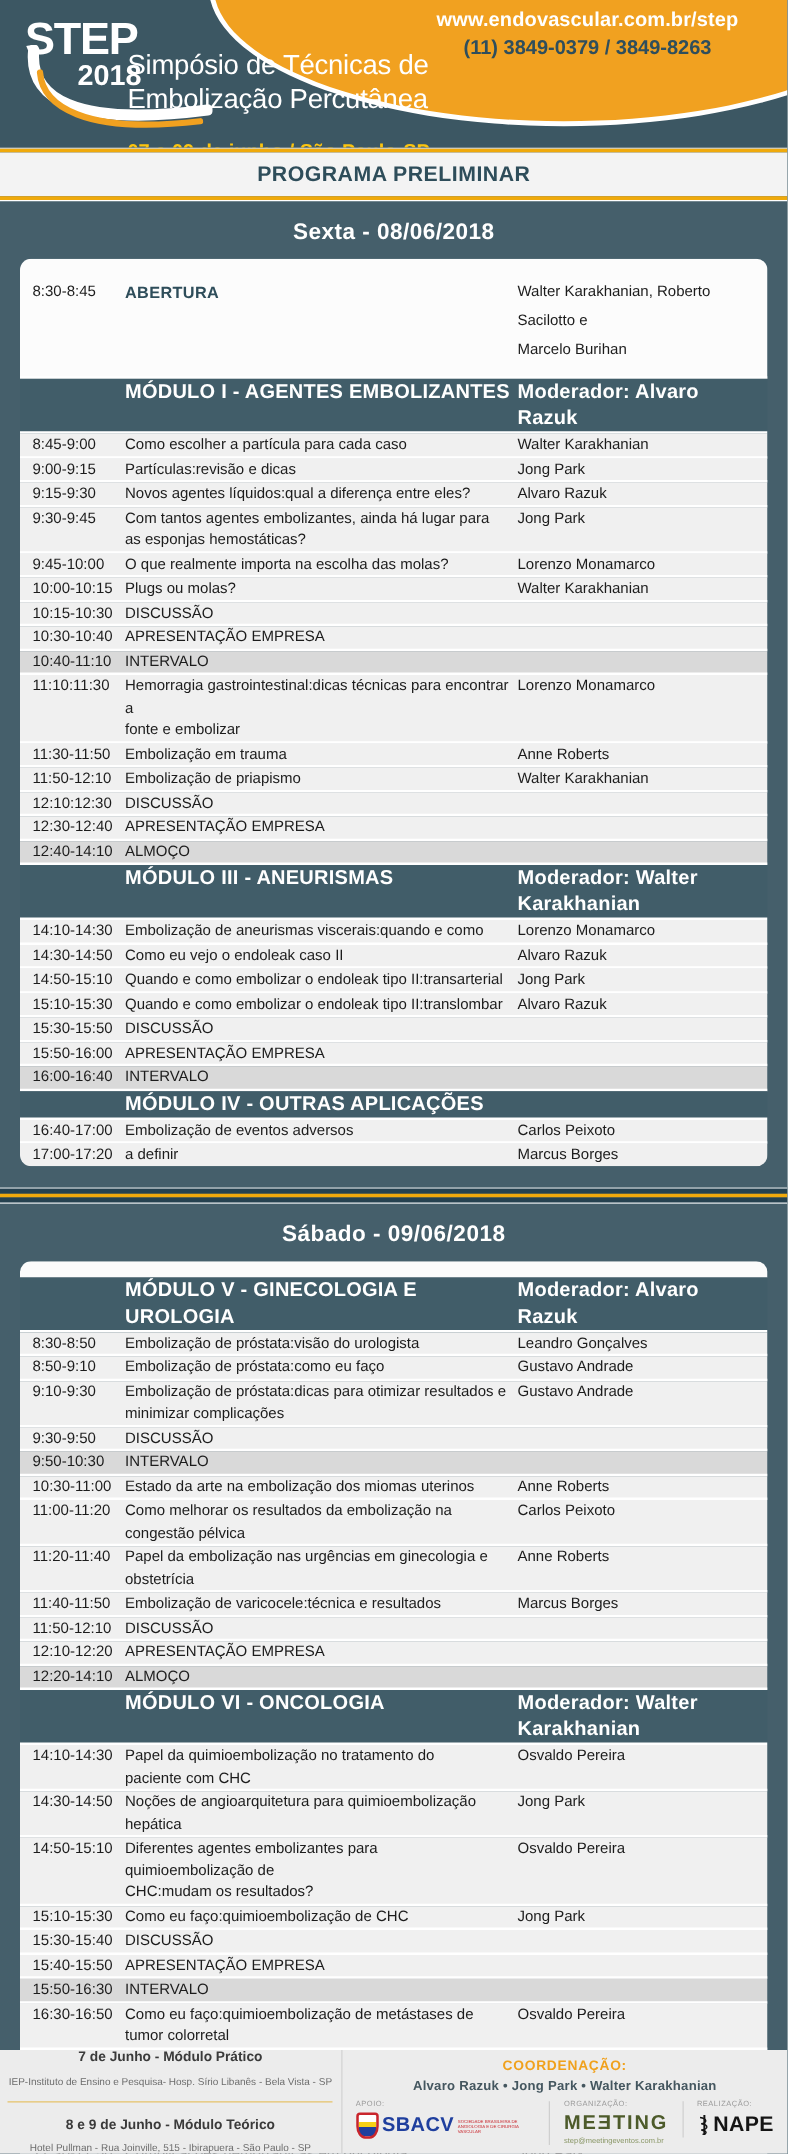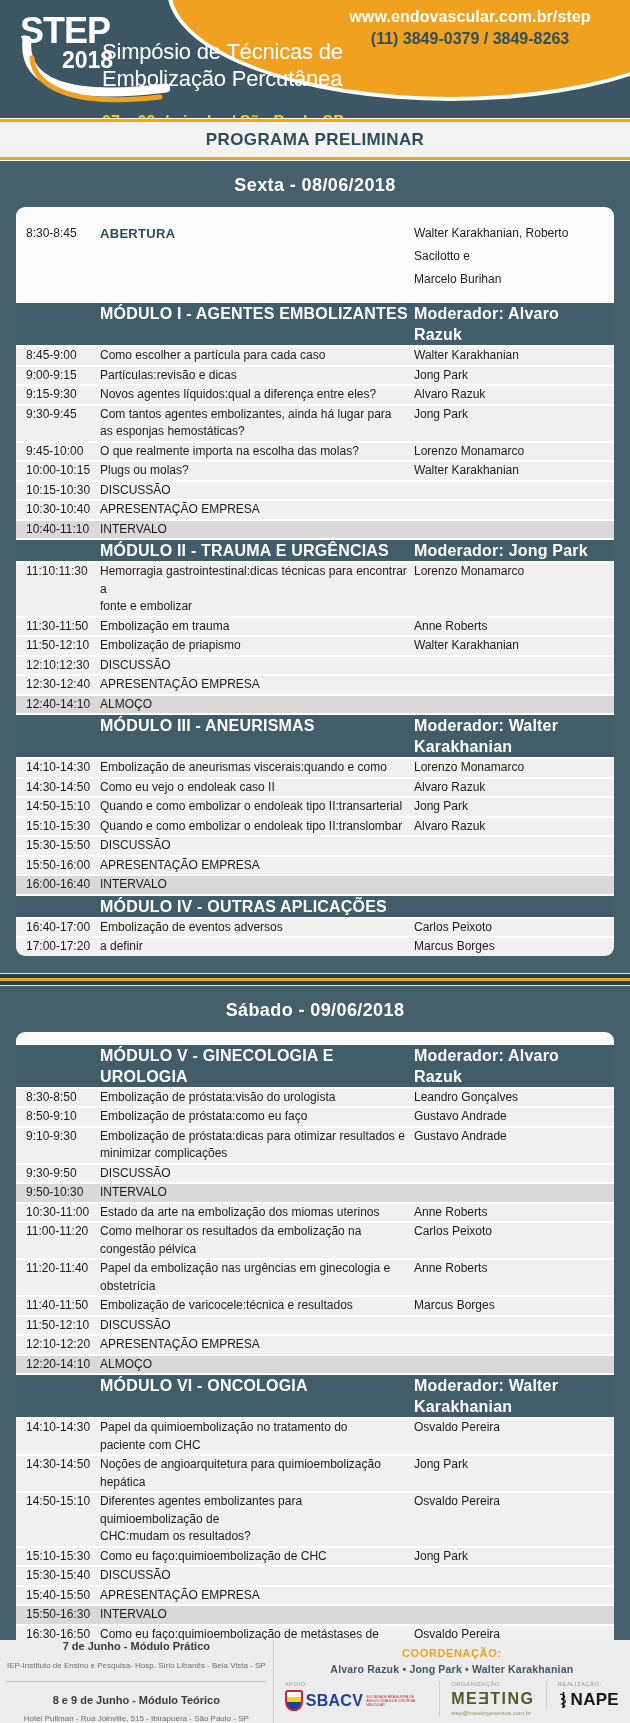--- a/index.html
+++ b/index.html
@@ -181,25 +181,20 @@
         <div class="prow">
           <div class="time">10:30-10:40</div>
           <div class="topic">APRESENTAÇÃO EMPRESA</div>
           <div class="speaker"></div>
         </div>
         <div class="prow hl">
           <div class="time">10:40-11:10</div>
           <div class="topic">INTERVALO</div>
           <div class="speaker"></div>
         </div>
-        <div class="module-row">
-          <div></div>
-          <div>MÓDULO II - TRAUMA E URGÊNCIAS</div>
-          <div>Moderador: Jong Park</div>
-        </div>
         <div class="prow">
           <div class="time">11:10:11:30</div>
           <div class="topic">Hemorragia gastrointestinal:dicas técnicas para encontrar a
 fonte e embolizar</div>
           <div class="speaker">Lorenzo Monamarco</div>
         </div>
         <div class="prow">
           <div class="time">11:30-11:50</div>
           <div class="topic">Embolização em trauma</div>
           <div class="speaker">Anne Roberts</div>

